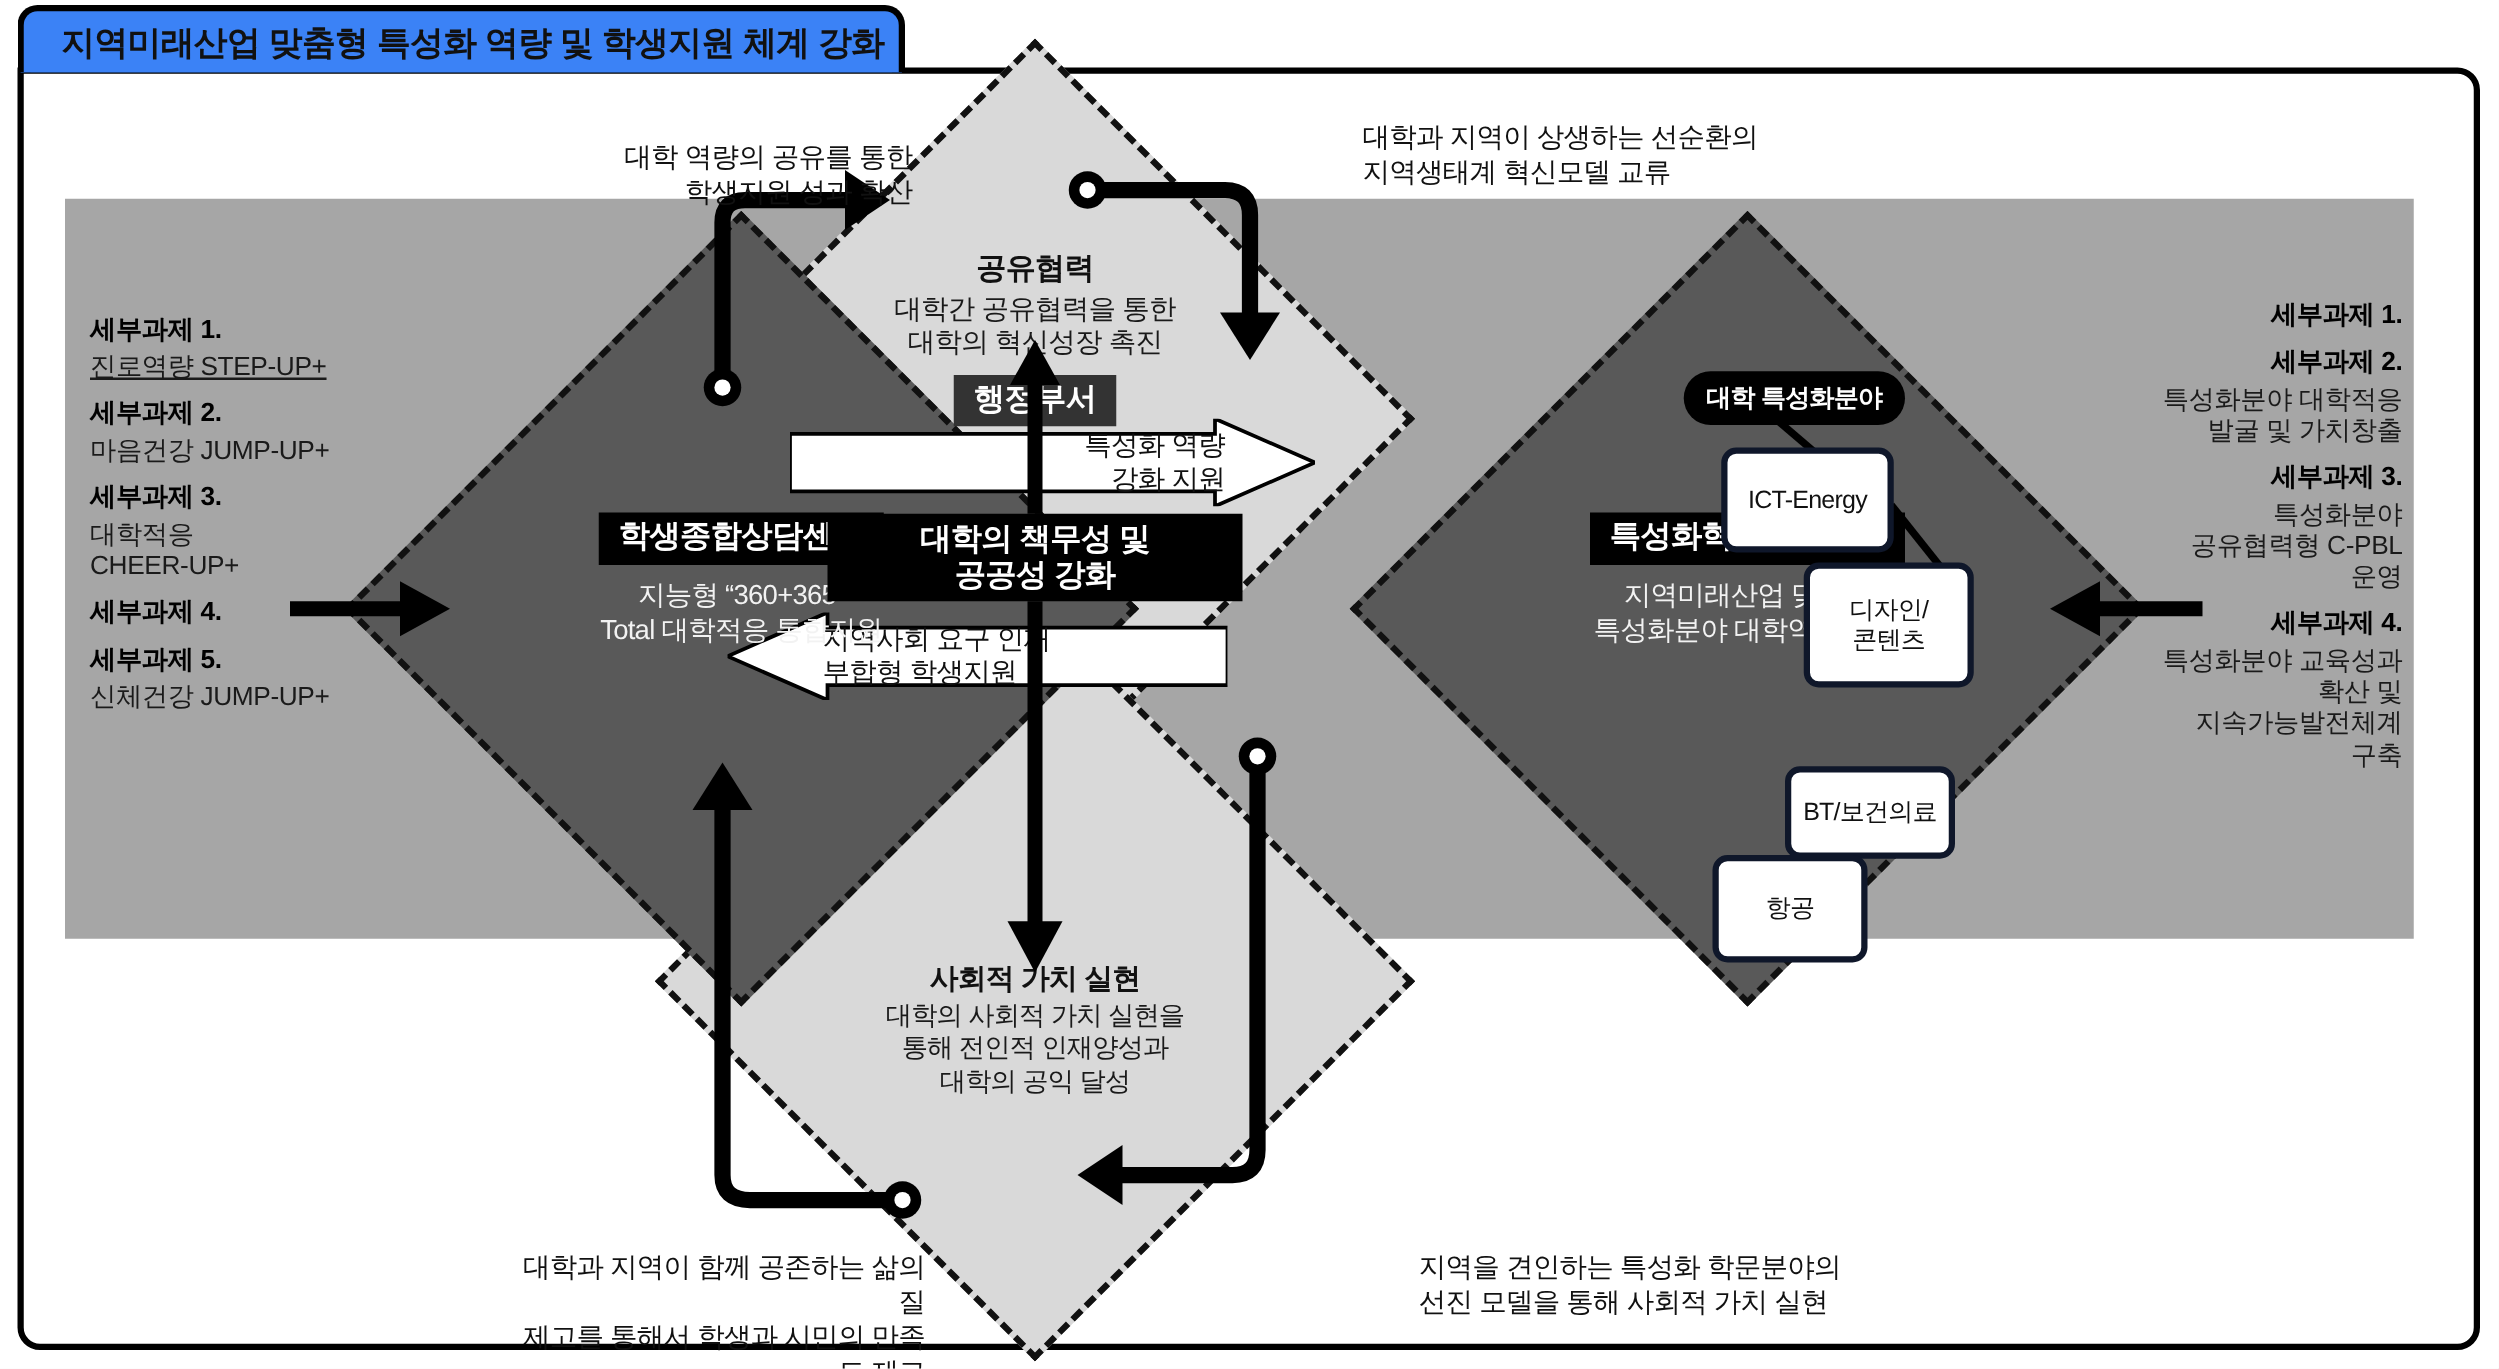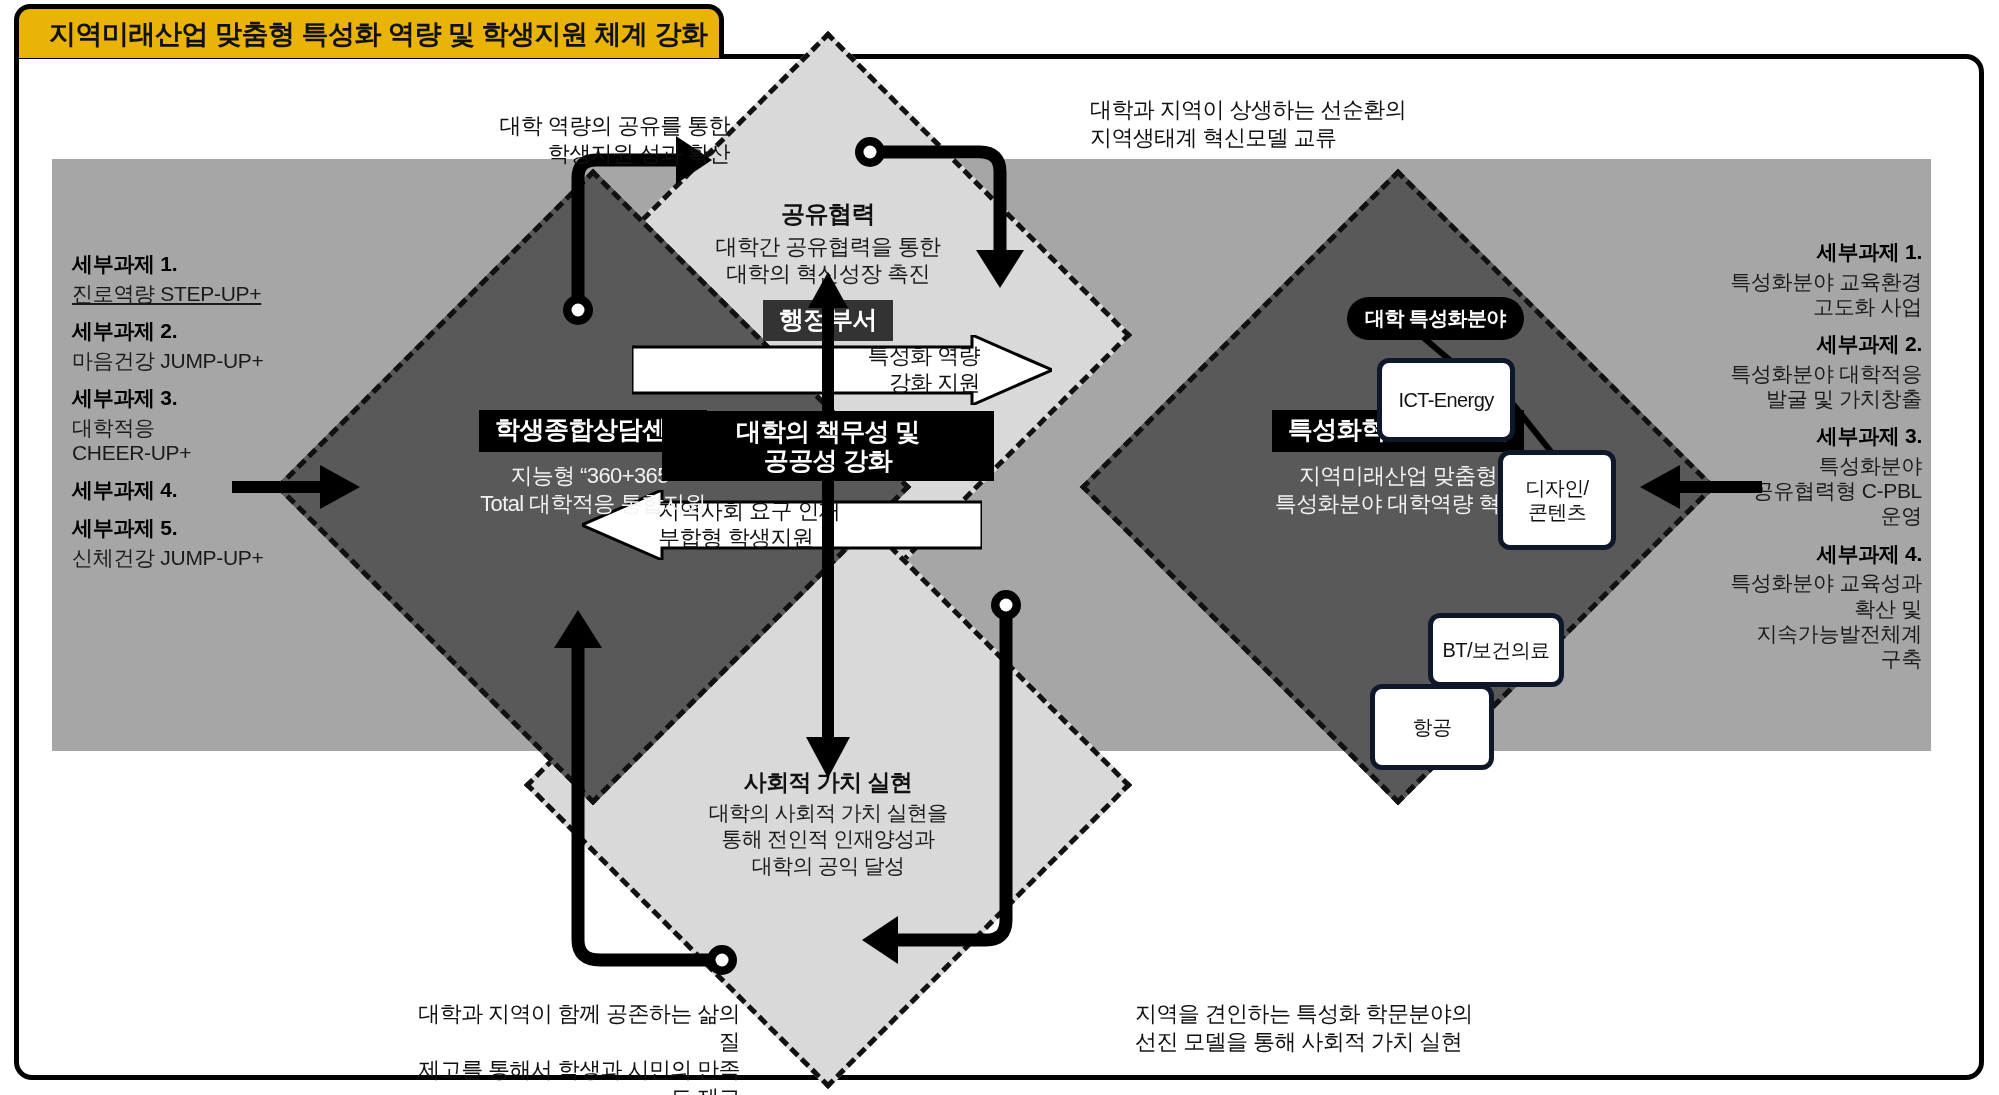--- a/index.html
+++ b/index.html
@@ -3,21 +3,21 @@
 <meta charset="utf-8">
 <style>
   html,body{margin:0;padding:0;background:#fff;}
   body{font-family:"Liberation Sans","DejaVu Sans",sans-serif;}
   #stage{position:relative;width:1999px;height:1095px;background:#ffffff;overflow:hidden;}
 
   
   #title-tab{
     position:absolute;left:14px;top:4px;width:710px;height:54px;
     border:5px solid #000;border-bottom:none;
-    border-radius:16px 16px 0 0;background:#eab308;
+    border-radius:16px 16px 0 0;background:#3b82f6;
     display:flex;align-items:center;box-sizing:border-box;z-index:40;
   }
   #title-tab .t{font-size:27px;font-weight:bold;color:#111;padding-left:30px;letter-spacing:-0.5px;white-space:nowrap;}
 
   
   #outer-frame{
     position:absolute;left:14px;top:54px;width:1970px;height:1026px;
     border:5px solid #000;border-radius:0 18px 18px 18px;
     box-sizing:border-box;background:#fff;z-index:5;
   }
@@ -100,21 +100,21 @@
     position:absolute;left:1347px;top:297px;z-index:34;
     background:#000;color:#fff;border-radius:22px;
     font-size:20px;font-weight:bold;padding:8px 18px;letter-spacing:-0.6px;white-space:nowrap;
   }
   .spec-box{
     position:absolute;z-index:33;background:#fff;border:5px solid #0f172a;
     border-radius:12px;display:flex;align-items:center;justify-content:center;
     text-align:center;font-size:20px;color:#111;line-height:1.2;letter-spacing:-0.6px;box-sizing:border-box;
   }
   #spec-ict{left:1377px;top:358px;width:138px;height:84px;}
-  #spec-design{left:1498px;top:450px;width:118px;height:100px;}
+  #spec-design{left:1443px;top:450px;width:136px;height:100px;}
   #spec-bt{left:1428px;top:613px;width:136px;height:74px;}
   #spec-air{left:1370px;top:684px;width:124px;height:86px;}
 
   
   .cap{position:absolute;z-index:36;font-size:22px;color:#111;line-height:1.28;letter-spacing:-0.6px;}
   #cap-tl{left:400px;top:96px;width:330px;text-align:right;margin-top:16px;}
   #cap-tr{left:1090px;top:96px;width:390px;text-align:left;}
   #cap-bl{left:400px;top:1000px;width:340px;text-align:right;}
   #cap-br{left:1135px;top:1000px;width:390px;text-align:left;}
 
@@ -256,22 +256,20 @@
       <div class="task-b" style="white-space: pre-line;">마음건강 JUMP-UP+</div>
       <div class="task-h">세부과제 3.</div>
       <div class="task-b" style="white-space: pre-line;">대학적응
 CHEER-UP+</div>
       <div class="task-h">세부과제 4.</div>
       <div class="task-h">세부과제 5.</div>
       <div class="task-b" style="white-space: pre-line;">신체건강 JUMP-UP+</div>
     </div>
   <div class="task-col" id="right-tasks">
       <div class="task-h">세부과제 1.</div>
-      <div class="task-b" style="white-space: pre-line;">특성화분야 교육환경
-고도화 사업</div>
       <div class="task-h">세부과제  2.</div>
       <div class="task-b" style="white-space: pre-line;">특성화분야 대학적응
 발굴 및 가치창출</div>
       <div class="task-h">세부과제 3.</div>
       <div class="task-b" style="white-space: pre-line;">특성화분야
 공유협력형 C-PBL
 운영</div>
       <div class="task-h">세부과제 4.</div>
       <div class="task-b" style="white-space: pre-line;">특성화분야 교육성과
 확산 및

